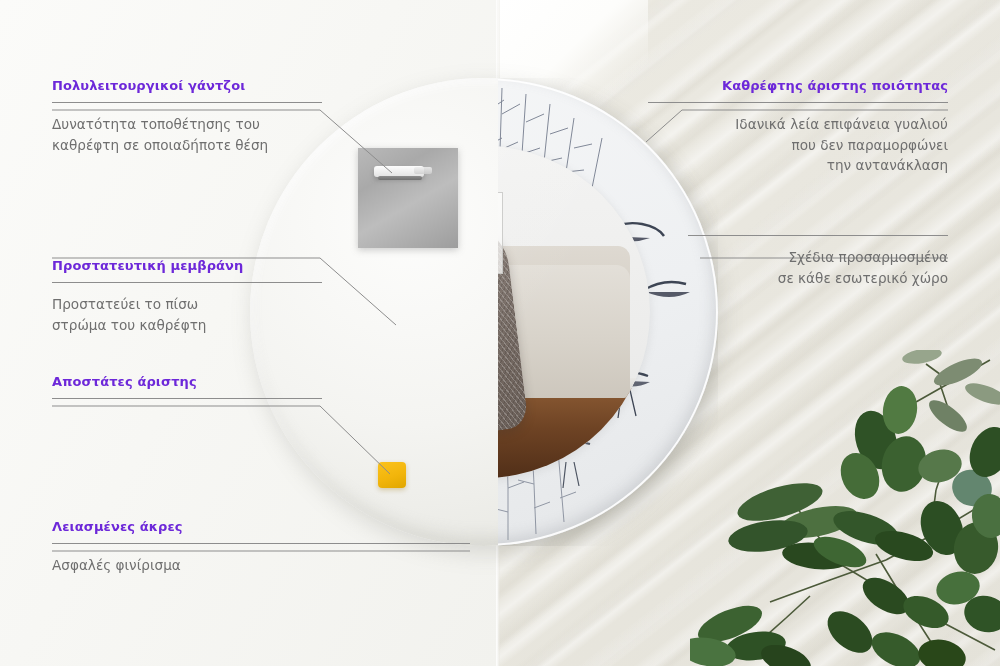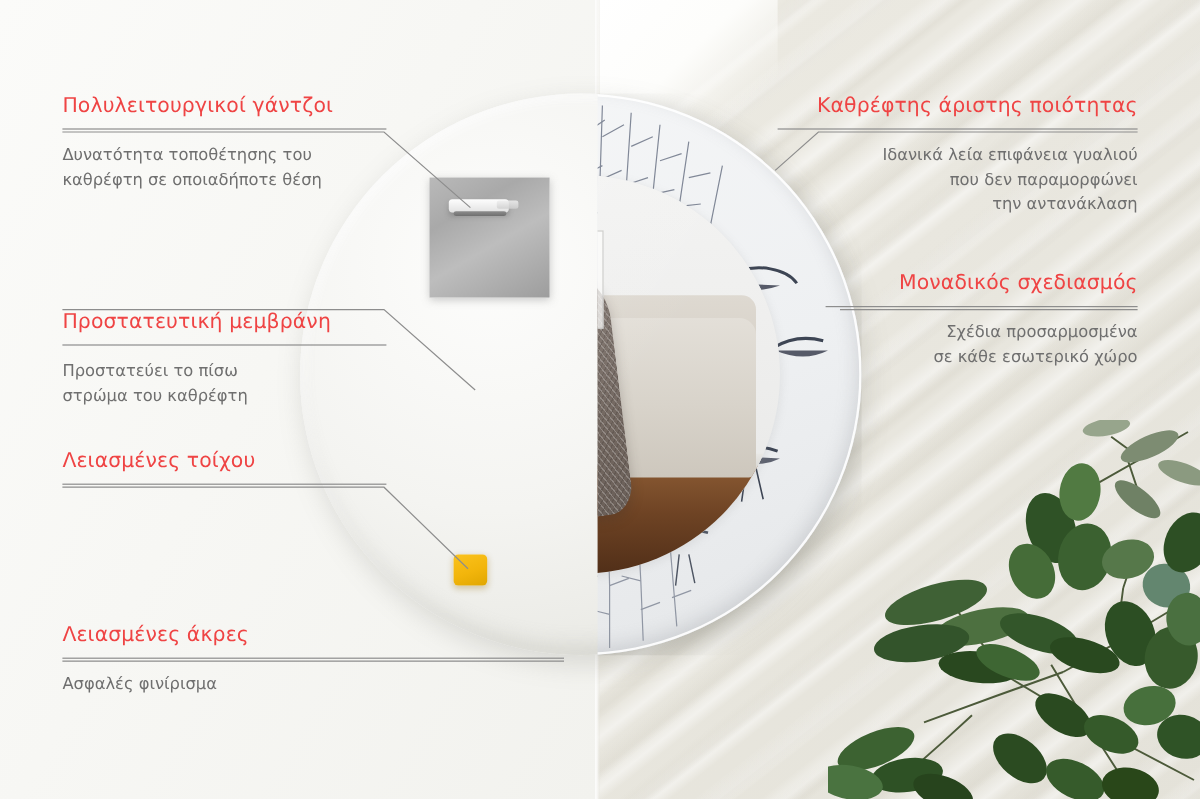--- a/index.html
+++ b/index.html
@@ -178,21 +178,21 @@
     box-shadow:0 2px 5px rgba(150,110,0,.30);
   }
 
   
   .plant{position:absolute;left:690px;top:350px;width:310px;height:316px;pointer-events:none;}
 
   
   .callout{position:absolute;}
   .callout .title{
     font-family:"DejaVu Sans",sans-serif;
-    font-weight:normal;font-size:17px;color:#ef4444;letter-spacing:.1px;
+    font-weight:bold;font-size:13px;color:#6d28d9;letter-spacing:.1px;
     white-space:nowrap;
   }
   .callout .rule{
     height:1px;background:#8d8d8d;margin:9px 0 11px 0;
   }
   .callout .desc{
     font-family:"DejaVu Sans",sans-serif;
     font-size:13.6px;line-height:1.52;color:#6f6f6f;
   }
   .c-left{text-align:left;left:52px;}
@@ -389,38 +389,37 @@
   </div>
 
   <div class="callout c-left" style="top:226px;width:270px;margin-top:32px;">
     <div class="title">Προστατευτική μεμβράνη</div>
     <div class="rule"></div>
     <div class="desc" style="white-space:pre-line">Προστατεύει το πίσω
 στρώμα του καθρέφτη</div>
   </div>
 
   <div class="callout c-left" style="top:374px;width:270px;">
-    <div class="title">Λειασμένες τοίχου</div>
+    <div class="title">Αποστάτες άριστης</div>
     <div class="rule"></div>
   </div>
 
   <div class="callout c-right" style="top:78px;right:52px;width:300px;">
     <div class="title">Καθρέφτης άριστης ποιότητας</div>
     <div class="rule"></div>
     <div class="desc" style="white-space:pre-line">Ιδανικά λεία επιφάνεια γυαλιού
 που δεν παραμορφώνει
 την αντανάκλαση</div>
   </div>
 
   <div class="callout c-left" style="top:519px;width:300px;">
     <div class="title">Λειασμένες άκρες</div>
     <div class="rule" style="width:418px"></div>
     <div class="desc" style="white-space:pre-line">Ασφαλές φινίρισμα</div>
   </div>
 
   <div class="callout c-right" style="top:226px;right:52px;width:260px;">
-    <div class="title">Μοναδικός σχεδιασμός</div>
     <div class="rule"></div>
     <div class="desc" style="white-space:pre-line">Σχέδια προσαρμοσμένα
 σε κάθε εσωτερικό χώρο</div>
   </div>
 
 </div>
 
 </body></html>

